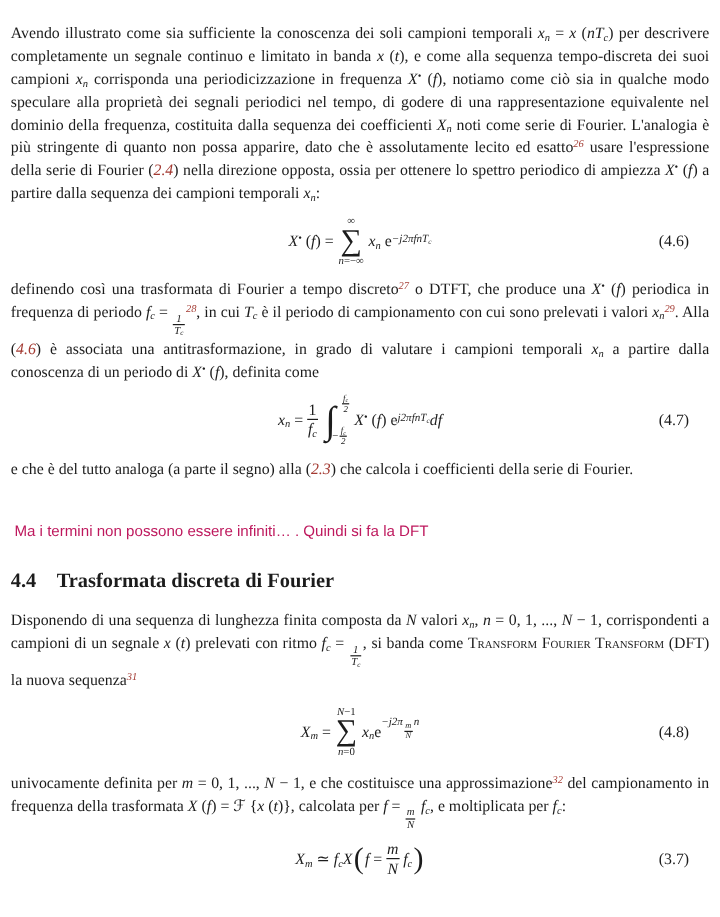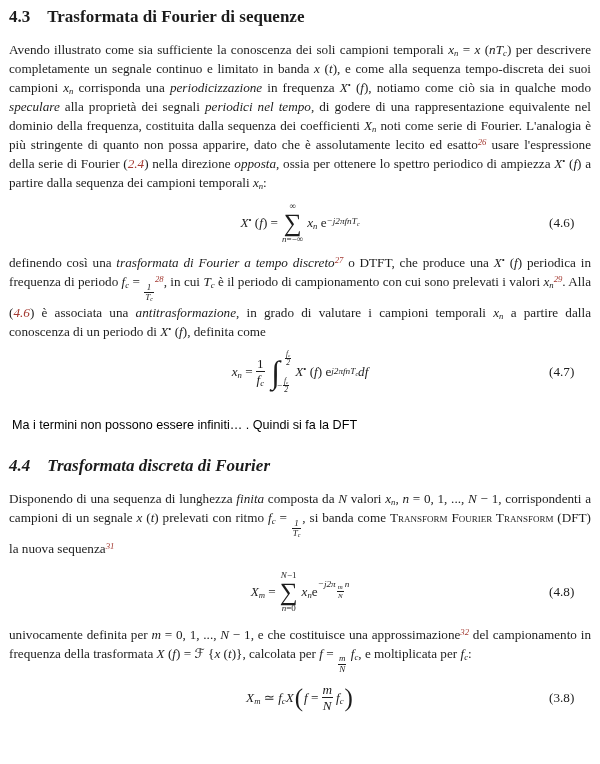--- a/index.html
+++ b/index.html
@@ -4,23 +4,23 @@
 <style>
   html,body{margin:0;padding:0;}
   body{
     width:600px;height:764px;overflow:hidden;background:#ffffff;
     font-family:"Liberation Serif",serif;font-size:13.2px;line-height:19px;
     color:#1c1c1c;
   }
   .page{padding:6px 9px 0 9px;}
   .sec{font-weight:bold;font-size:17px;line-height:22px;margin:0;}
   .sec .secnum{margin-right:17px;}
-  .sec.second{margin-top:22px;font-style:italic;}
+  .sec.second{margin-top:22px;}
   p.body{text-align:justify;margin:12px 0 0 0;}
-  .it{font-style:italic;}
+  .it{}
   .bd{font-weight:normal;}
   .mi{font-style:italic;}
   sub{font-size:.66em;vertical-align:-0.25em;line-height:0;}
   sup{font-size:.66em;vertical-align:0.5em;line-height:0;}
   .red{color:#a33a32;font-style:italic;}
   .sc{font-variant:small-caps;}
   .cal{font-family:"DejaVu Sans",sans-serif;}
   
   .ifrac{display:inline-flex;flex-direction:column;align-items:center;
          vertical-align:-0.4em;font-size:.68em;line-height:1.08;margin:0 1px;}
@@ -41,28 +41,27 @@
   .intwrap{display:inline-flex;align-items:center;margin:0 3px;}
   .intsym{font-size:32px;line-height:34px;}
   .intlims{display:inline-flex;flex-direction:column;justify-content:space-between;
            height:44px;font-size:9px;}
   .intlims .ilim{line-height:9px;display:inline-flex;align-items:center;}
   .intlims .ilim.top{margin-left:4px;}
   .intlims .ilim.bot{margin-left:-3px;}
   .intlims .ifrac{font-size:7.5px;}
   .bigparen{font-size:25px;line-height:25px;font-weight:normal;margin:0 1px;}
   .note{font-family:"Liberation Sans",sans-serif;font-size:12.6px;line-height:16px;
-        margin:23px 0 0 3px;color:#000000;}
+        margin:35px 0 0 3px;color:#be185d;}
 </style>
 </head>
 <body>
 
 <div class="page">
 
-  <h2 class="sec"><span class="secnum">4.3</span><span>Trasformata di Fourier di sequenze</span></h2>
 
   <p class="body"><span>Avendo illustrato come sia sufficiente la conoscenza dei soli campioni temporali </span><span class="mi">x</span><sub class="mi">n</sub><span> = </span><span class="mi">x</span><span> (</span><span class="mi">nT</span><sub class="mi">c</sub><span>) per descrivere completamente un segnale continuo e limitato in banda </span><span class="mi">x</span><span> (</span><span class="mi">t</span><span>), e come alla sequenza tempo-discreta dei suoi campioni </span><span class="mi">x</span><sub class="mi">n</sub><span> corrisponda una </span><span class="it">periodicizzazione</span><span> in frequenza </span><span class="mi">X</span><sup>•</sup><span> (</span><span class="mi">f</span><span>), notiamo come ciò sia in qualche modo </span><span class="it">speculare</span><span> alla proprietà dei segnali </span><span class="it">periodici nel tempo</span><span>, di godere di una rappresentazione equivalente nel dominio della frequenza, costituita dalla sequenza dei coefficienti </span><span class="mi">X</span><sub class="mi">n</sub><span> noti come serie di Fourier. L'analogia è più stringente di quanto non possa apparire, dato che è assolutamente lecito ed esatto</span><sup class="red">26</sup><span> usare l'espressione della serie di Fourier (</span><span class="red">2.4</span><span>) nella direzione </span><span class="it">opposta</span><span>, ossia per ottenere lo spettro periodico di ampiezza </span><span class="mi">X</span><sup>•</sup><span> (</span><span class="mi">f</span><span>) a partire dalla sequenza dei campioni temporali </span><span class="mi">x</span><sub class="mi">n</sub><span>:</span></p>
 
   <div class="eq">
     <span class="eqpad"></span>
     <span class="eqbody">
       <span><span class="mi">X</span><sup>•</sup><span> (</span><span class="mi">f</span><span>) = </span></span>
       <span class="sum">
         <span class="lim"><span>∞</span></span>
         <span class="sigma">∑</span>
@@ -105,20 +104,21 @@
             </span>
         </span>
       </span>
       <span><span class="mi">X</span><sup>•</sup><span> (</span><span class="mi">f</span><span>) e</span></span>
         <sup class="eexp"><span class="mi">j2πfnT</span><sub class="mi">c</sub></sup>
       <span><span class="mi">df</span></span>
     </span>
     <span class="eqnum">(4.7)</span>
   </div>
 
+  <p class="body" style="margin-top:6px;"><span>e che è del tutto analoga (a parte il segno) alla (</span><span class="red">2.3</span><span>) che calcola i coefficienti della serie di Fourier.</span></p>
 
   <div class="note"><span>Ma i termini non possono essere </span><span class="bd">infiniti</span><span>… . Quindi si fa la </span><span class="bd">DFT</span></div>
 
   <h2 class="sec second"><span class="secnum">4.4</span><span>Trasformata discreta di Fourier</span></h2>
 
   <p class="body"><span>Disponendo di una sequenza di lunghezza </span><span class="it">finita</span><span> composta da </span><span class="mi">N</span><span> valori </span><span class="mi">x</span><sub class="mi">n</sub><span>, </span><span class="mi">n</span><span> = 0, 1, ..., </span><span class="mi">N</span><span> − 1, corrispondenti a campioni di un segnale </span><span class="mi">x</span><span> (</span><span class="mi">t</span><span>) prelevati con ritmo </span><span class="mi">f</span><sub class="mi">c</sub><span> = </span><span class="ifrac">
         <span class="fnum"><span class="mi">1</span></span>
         <span class="fden"><span class="mi">T</span><sub class="mi">c</sub></span>
       </span><span>, si banda come </span><span class="sc">Transform Fourier Transform</span><span> </span><span class="bd">(DFT)</span><span> la nuova sequenza</span><sup class="red">31</sup></p>
 
@@ -151,16 +151,16 @@
       <span><span class="mi">X</span><sub class="mi">m</sub><span> ≃ </span><span class="mi">f</span><sub class="mi">c</sub><span class="mi">X </span></span>
       <span class="bigparen">(</span>
       <span><span class="mi">f</span><span> = </span></span>
       <span class="bigfrac">
         <span class="fnum"><span class="mi">m</span></span>
         <span class="fden"><span class="mi">N</span></span>
       </span>
       <span><span class="mi">f</span><sub class="mi">c</sub></span>
       <span class="bigparen">)</span>
     </span>
-    <span class="eqnum">(3.8)</span>
+    <span class="eqnum">(3.7)</span>
   </div>
 
 </div>
 
 </body></html>

